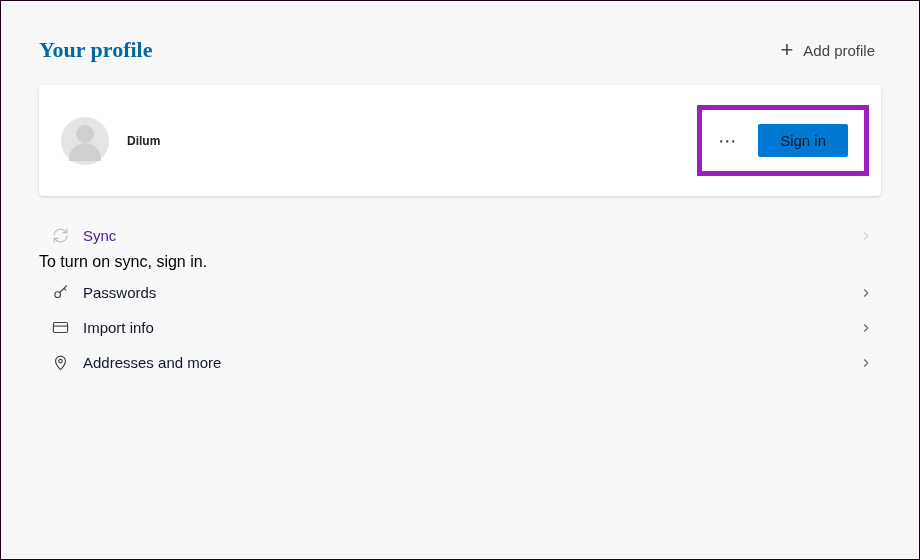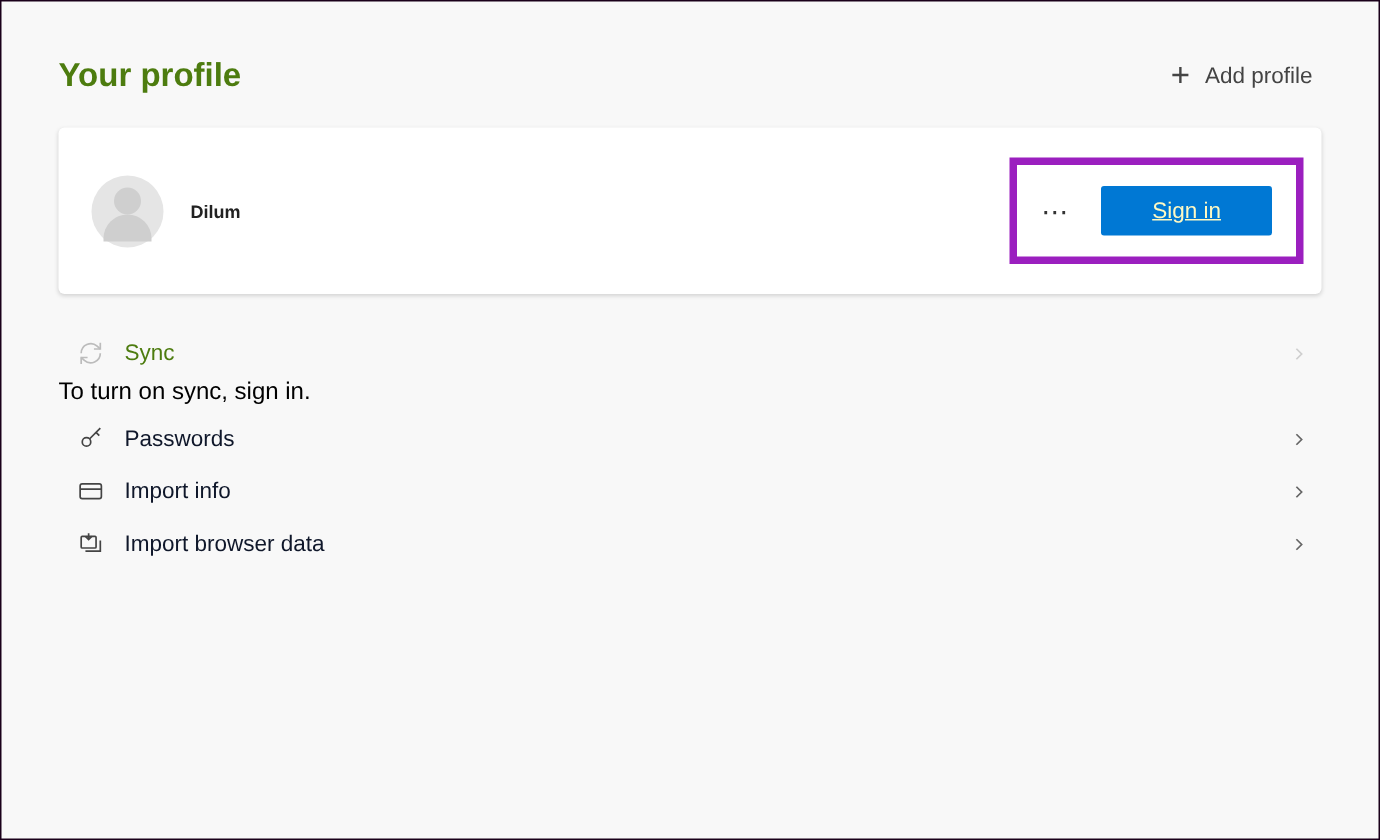--- a/index.html
+++ b/index.html
@@ -1,37 +1,37 @@
 <!DOCTYPE html>
 <html><head>
 <meta charset="utf-8">
 <style>
   * { box-sizing: border-box; margin: 0; padding: 0; font-family: "Segoe UI", Arial, sans-serif; }
   body { width: 920px; height: 560px; background: #fff; }
   .frame { width: 920px; height: 560px; border: 1px solid #1a001a; background: #f8f8f8; padding: 0 38px; position: relative; }
   .header-row { display: flex; justify-content: space-between; align-items: center; padding-top: 34px; padding-bottom: 20px; }
-  .title { font-size: 22px; font-weight: 600; color: #4d7c0f; }
+  .title { font-size: 22px; font-weight: 600; color: #0369a1; font-family: Liberation Serif, serif; }
   .add-profile { display: flex; align-items: center; gap: 10px; color: #444; font-size: 15px; cursor: pointer; padding: 4px 6px; }
   .add-profile .plus { font-size: 22px; line-height: 1; color: #444; font-weight: 300; }
   .card { background: #fff; border-radius: 4px; box-shadow: 0 1px 3px rgba(0,0,0,0.15); padding: 20px 18px 20px 22px; display: flex; align-items: center; margin-bottom: 18px; }
   .avatar { width: 48px; height: 48px; border-radius: 50%; background: #e5e5e5; position: relative; flex-shrink: 0; }
   .avatar::before { content: ""; position: absolute; width: 18px; height: 18px; background: #cfcfcf; border-radius: 50%; top: 8px; left: 15px; }
   .avatar::after { content: ""; position: absolute; width: 32px; height: 18px; background: #cfcfcf; border-radius: 16px 16px 0 0; bottom: 4px; left: 8px; }
   .profile-name { font-size: 12px; font-weight: 600; color: #222; margin-left: 18px; }
   .card-spacer { flex: 1; }
   .highlight-box { border: 5px solid #9b1fbf; padding: 14px 16px 14px 10px; display: flex; align-items: center; gap: 14px; margin-right: -6px; }
   .more-dots { font-size: 18px; letter-spacing: 2px; line-height: 1; color: #333; cursor: pointer; padding: 0 6px; }
-  .signin-btn { background: #0078d4; color: #fef9c3; border: none; padding: 8px 34px; font-size: 15px; border-radius: 2px; cursor: pointer; text-decoration: underline; }
+  .signin-btn { background: #0078d4; color: #0f172a; border: none; padding: 8px 22px; font-size: 15px; border-radius: 2px; cursor: pointer; }
   .list { margin-top: 8px; }
   .row { display: flex; align-items: center; padding: 9px 8px 9px 8px; cursor: pointer; }
   .row.disabled { cursor: default; }
   .row .icon { width: 26px; display: flex; justify-content: center; color: #444; flex-shrink: 0; }
   .row.disabled .icon { color: #bcbcbc; }
   .row .label { font-size: 15px; color: #0f172a; margin-left: 10px; }
-  .row.disabled .label { color: #4d7c0f; }
+  .row.disabled .label { color: #4c1d95; }
   .row .chev { margin-left: auto; color: #666; }
   .row.disabled .chev { color: #cfcfcf; }
   .row-wrap { padding: 4px 0; }
   svg { display: block; }
 </style>
 </head>
 <body>
 
 <div class="frame">
 
@@ -99,31 +99,30 @@
           </svg>
       </span>
       <span class="label">Import info</span>
       <span class="chev">
         <svg width="14" height="14" viewBox="0 0 24 24" fill="none" stroke="currentColor" stroke-width="2">
             <polyline points="9 18 15 12 9 6"></polyline>
           </svg>
       </span>
     </div>
 
-
     <div class="row">
       <span class="icon">
         <svg width="17" height="17" viewBox="0 0 24 24" fill="none" stroke="currentColor" stroke-width="1.6">
-            <rect x="3" y="5" width="14" height="11" rx="1"></rect>
-            <path d="M21 9 v10 H7"></path>
-            <path d="M10 2 v6 M7 5 l3 3 3-3"></path>
+            <path d="M12 22s7-6.5 7-12a7 7 0 1 0-14 0c0 5.5 7 12 7 12z"></path>
+            <circle cx="12" cy="10" r="2.5"></circle>
           </svg>
       </span>
-      <span class="label">Import browser data</span>
+      <span class="label">Addresses and more</span>
       <span class="chev">
         <svg width="14" height="14" viewBox="0 0 24 24" fill="none" stroke="currentColor" stroke-width="2">
             <polyline points="9 18 15 12 9 6"></polyline>
           </svg>
       </span>
     </div>
 
+
   </div>
 </div>
 
 </body></html>

